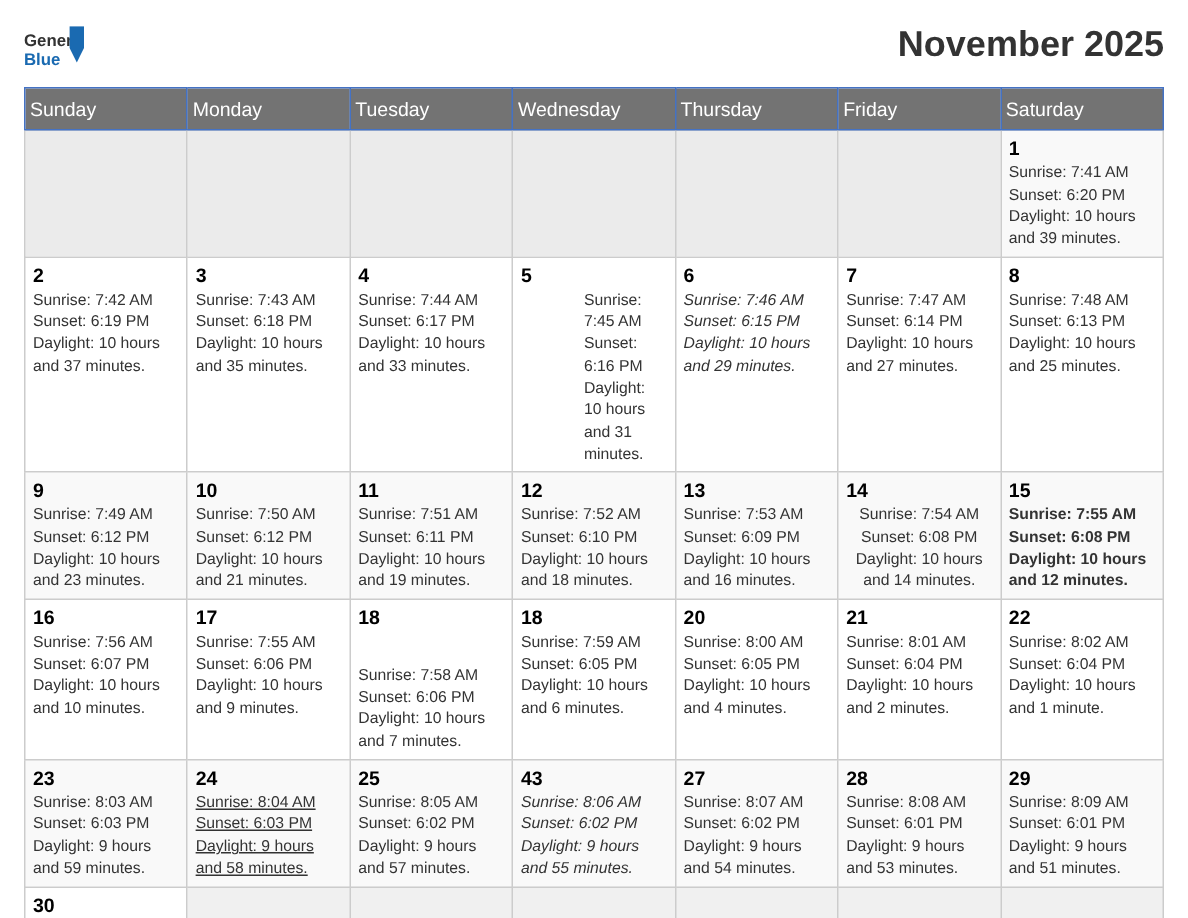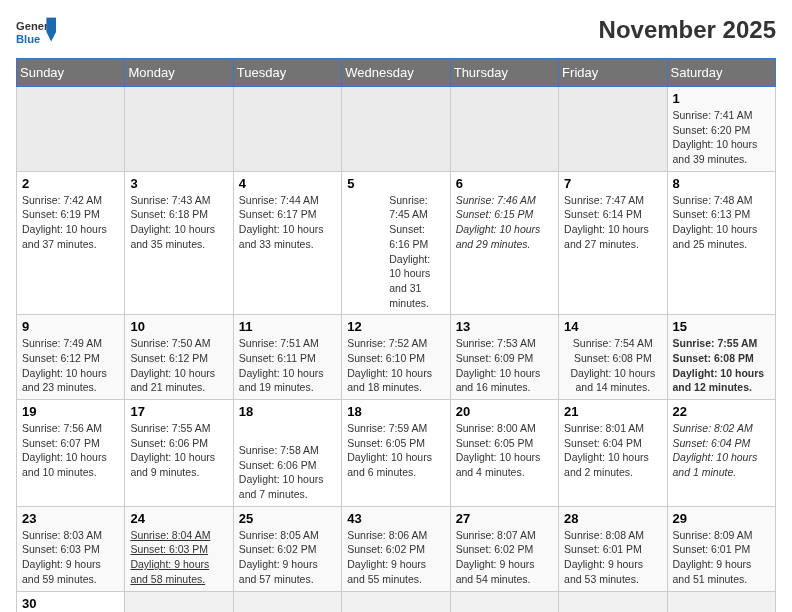--- a/index.html
+++ b/index.html
@@ -208,21 +208,21 @@
         </td>
         <td>
           <span class="day-num">15</span>
           <div class="day-info" style="white-space: pre-line; font-weight: bold;">Sunrise: 7:55 AM
 Sunset: 6:08 PM
 Daylight: 10 hours and 12 minutes.</div>
         </td>
       </tr>
       <tr>
         <td>
-          <span class="day-num">19</span>
+          <span class="day-num">16</span>
           <div class="day-info" style="white-space: pre-line;">Sunrise: 7:56 AM
 Sunset: 6:07 PM
 Daylight: 10 hours and 10 minutes.</div>
         </td>
         <td>
           <span class="day-num">17</span>
           <div class="day-info" style="white-space: pre-line;">Sunrise: 7:55 AM
 Sunset: 6:06 PM
 Daylight: 10 hours and 9 minutes.</div>
         </td>
@@ -245,21 +245,21 @@
 Daylight: 10 hours and 4 minutes.</div>
         </td>
         <td>
           <span class="day-num">21</span>
           <div class="day-info" style="white-space: pre-line;">Sunrise: 8:01 AM
 Sunset: 6:04 PM
 Daylight: 10 hours and 2 minutes.</div>
         </td>
         <td>
           <span class="day-num">22</span>
-          <div class="day-info" style="white-space: pre-line; font-style: italic;">Sunrise: 8:02 AM
+          <div class="day-info" style="white-space: pre-line;">Sunrise: 8:02 AM
 Sunset: 6:04 PM
 Daylight: 10 hours and 1 minute.</div>
         </td>
       </tr>
       <tr>
         <td>
           <span class="day-num">23</span>
           <div class="day-info" style="white-space: pre-line;">Sunrise: 8:03 AM
 Sunset: 6:03 PM
 Daylight: 9 hours and 59 minutes.</div>
@@ -271,21 +271,21 @@
 Daylight: 9 hours and 58 minutes.</div>
         </td>
         <td>
           <span class="day-num">25</span>
           <div class="day-info" style="white-space: pre-line;">Sunrise: 8:05 AM
 Sunset: 6:02 PM
 Daylight: 9 hours and 57 minutes.</div>
         </td>
         <td>
           <span class="day-num">43</span>
-          <div class="day-info" style="white-space: pre-line;">Sunrise: 8:06 AM
+          <div class="day-info" style="white-space: pre-line; font-style: italic;">Sunrise: 8:06 AM
 Sunset: 6:02 PM
 Daylight: 9 hours and 55 minutes.</div>
         </td>
         <td>
           <span class="day-num">27</span>
           <div class="day-info" style="white-space: pre-line;">Sunrise: 8:07 AM
 Sunset: 6:02 PM
 Daylight: 9 hours and 54 minutes.</div>
         </td>
         <td>

